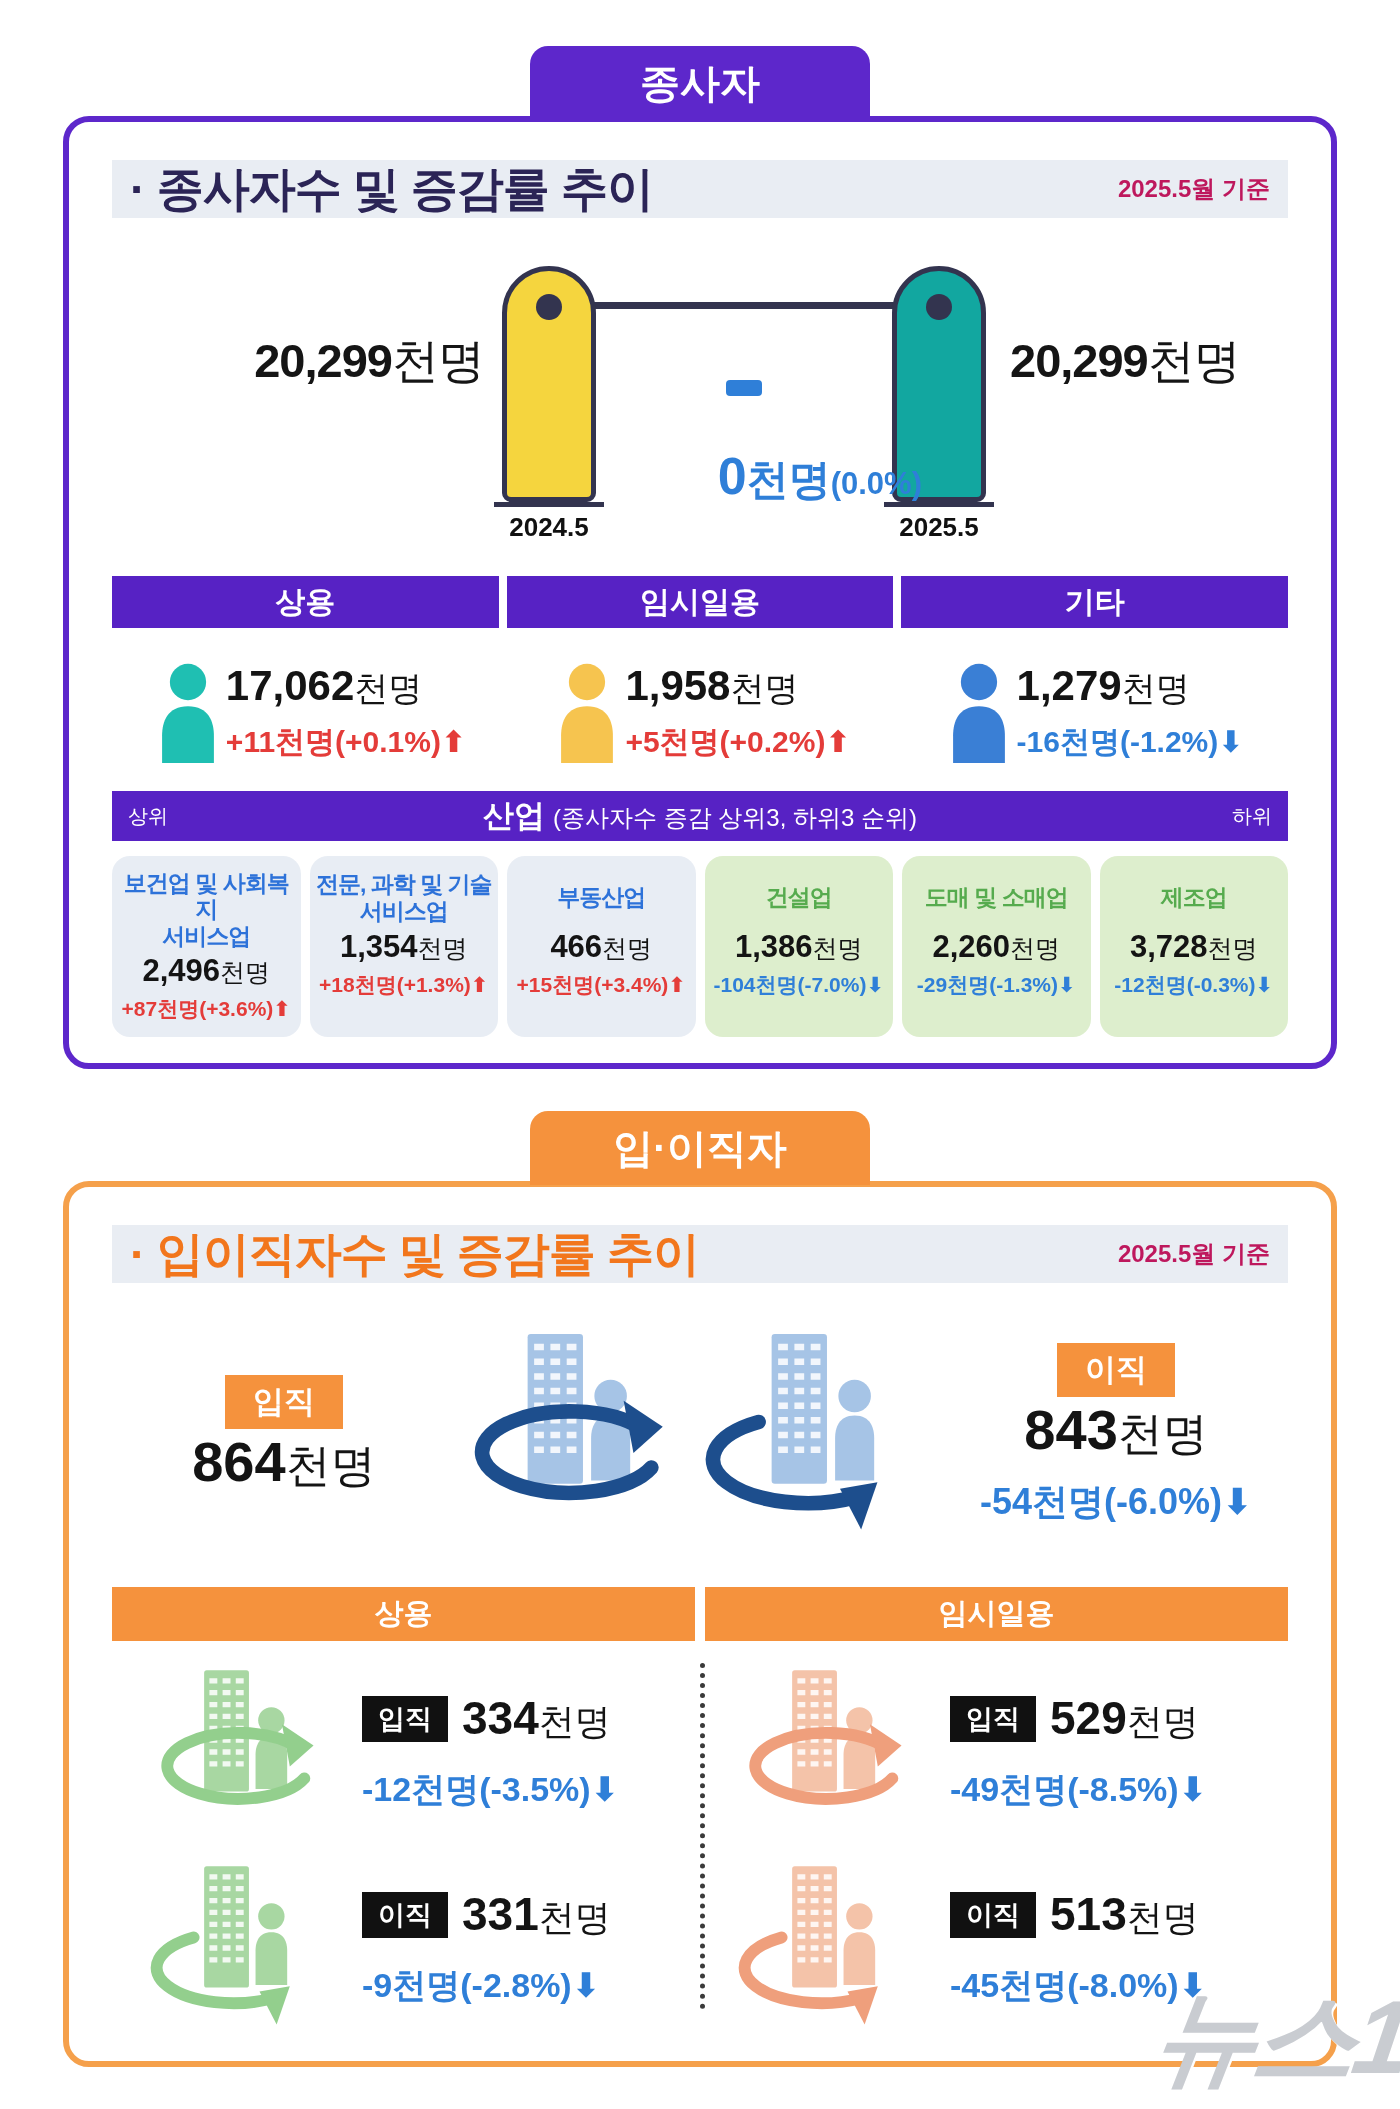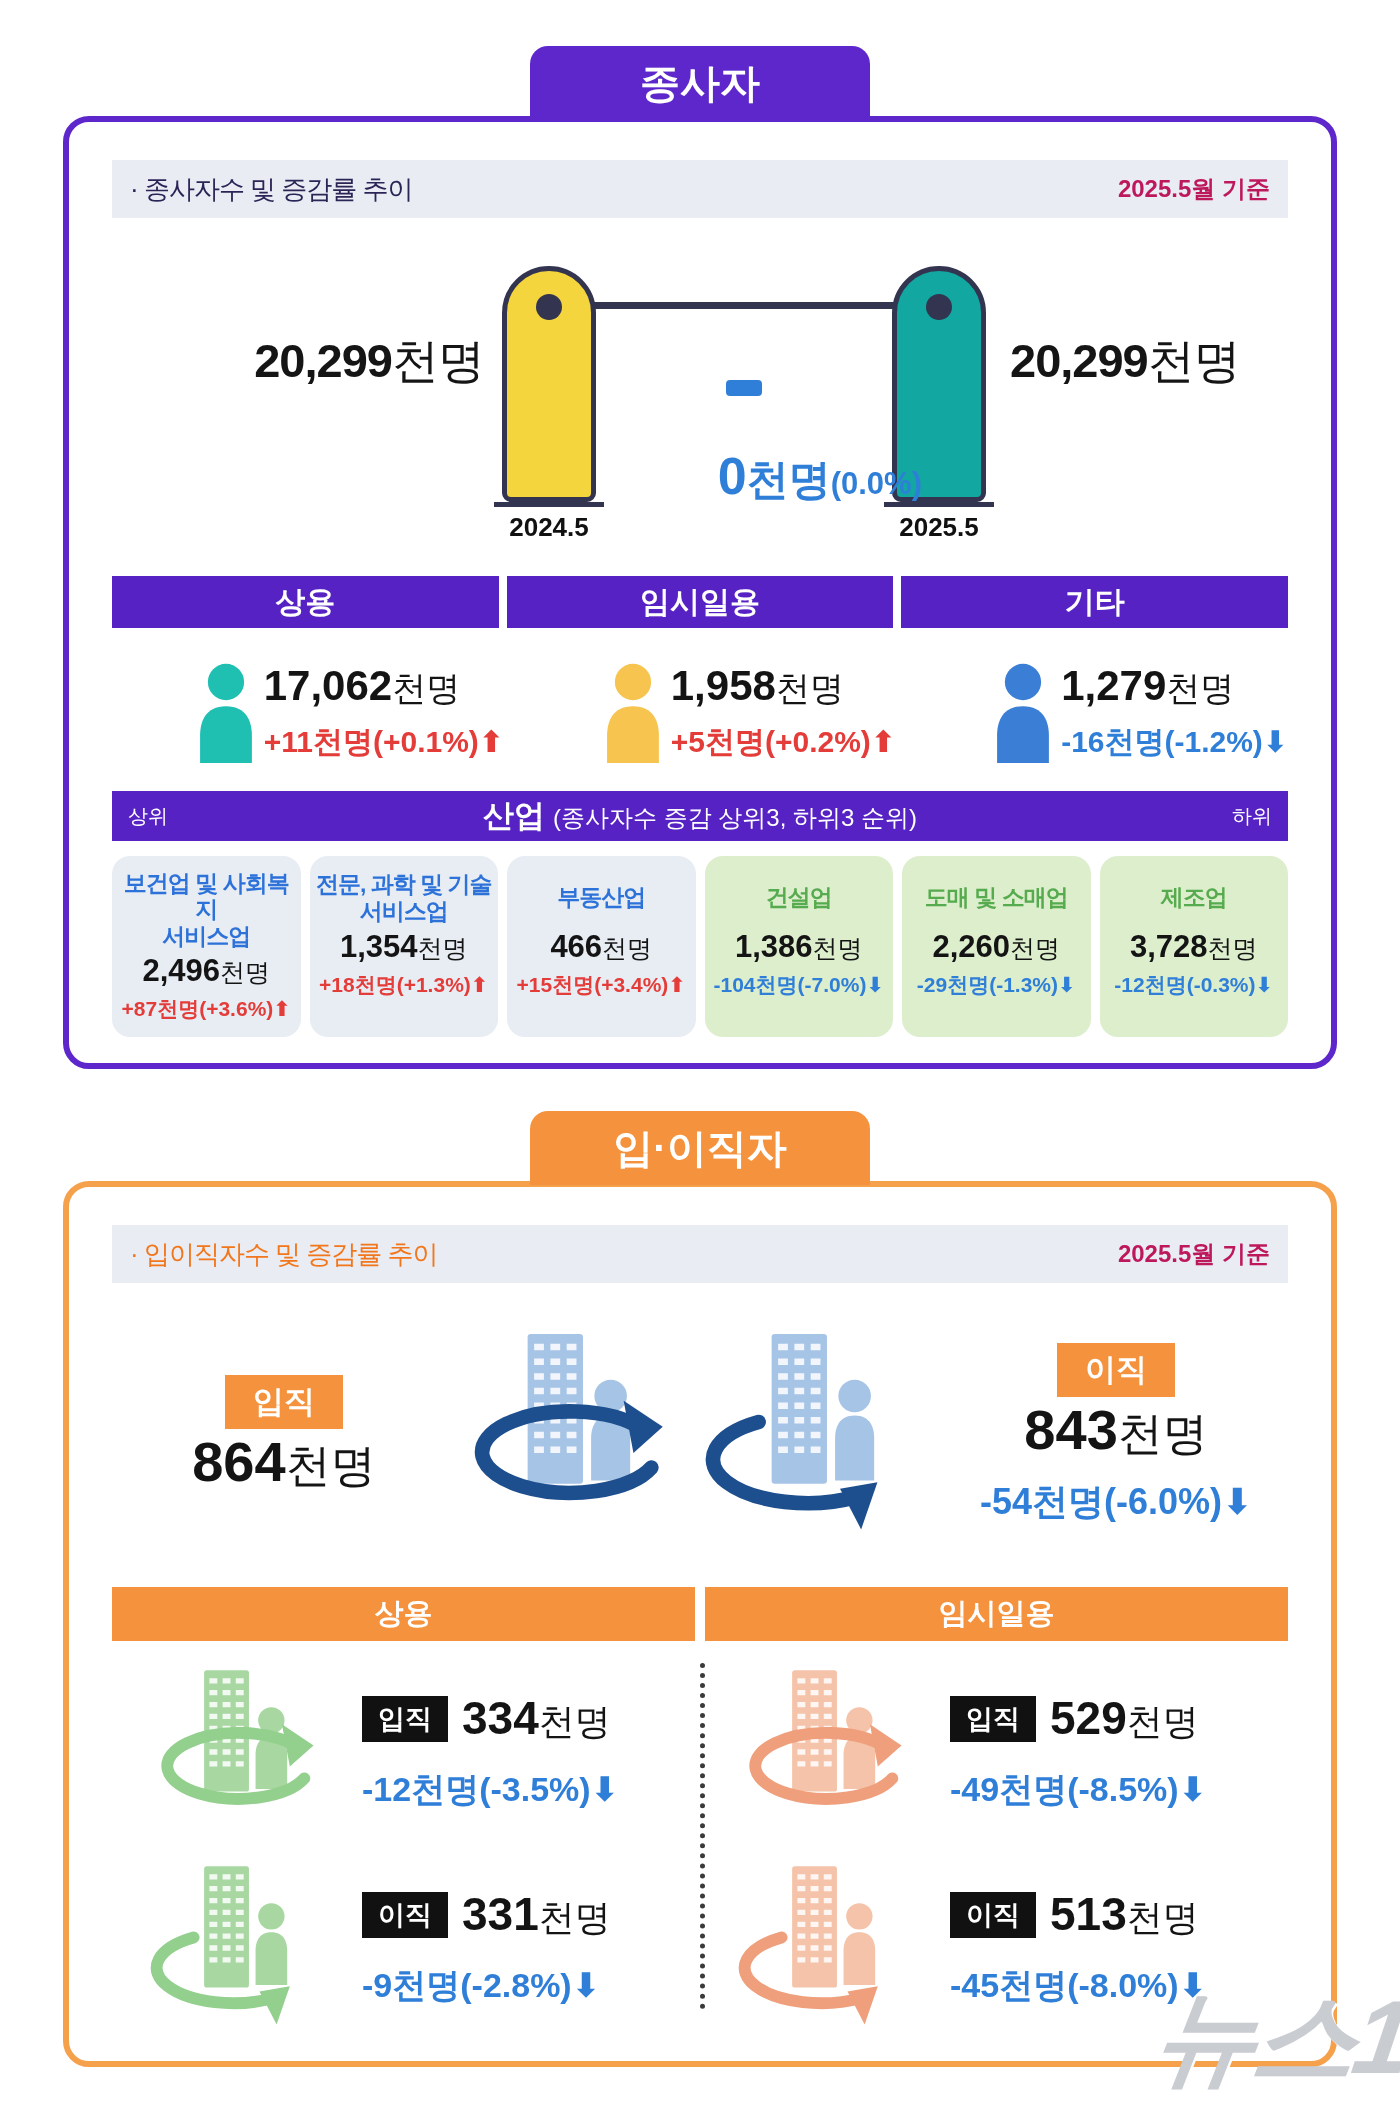--- a/index.html
+++ b/index.html
@@ -11,21 +11,21 @@
   .badge.purple{background:#5d27cb;margin-top:46px;}
   .badge.orange{background:#f5923d;margin-top:42px;}
 
   
   .box{position:relative;margin:-4px 63px 0;border:6px solid;border-radius:26px;background:#fff;padding:38px 43px 26px;box-sizing:border-box;}
   .box.purpleb{border-color:#5d27cb;}
   .box.orangeb{border-color:#f5a04b;}
 
   
   .titlebar{display:flex;align-items:center;justify-content:space-between;background:#e9edf3;height:58px;padding:0 18px;}
-  .titlebar .t{font-size:26px;font-weight:normal;letter-spacing:-1px;}
+  .titlebar .t{font-size:47px;font-weight:bold;letter-spacing:-1px;}
   .t.navy{color:#2b2456}.t.orangetx{color:#f2761c}
   .date{font-size:24px;color:#be185d;font-weight:bold;}
 
   
   .chart{position:relative;height:338px;}
   .connector{position:absolute;left:437px;top:84px;width:390px;height:7px;background:#33344f;}
   .bar{position:absolute;width:94px;height:236px;border:5px solid #33344f;border-radius:52px 52px 10px 10px;box-sizing:border-box;}
   .bar1{left:390px;top:48px;background:#f5d53e;}
   .bar2{left:780px;top:48px;background:#12a7a0;}
   .dot{position:absolute;left:50%;top:23px;transform:translateX(-50%);width:26px;height:26px;border-radius:50%;background:#33344f;}
@@ -38,21 +38,21 @@
   .bv-left{left:0;width:372px;text-align:right;}
   .bv-right{left:898px;width:278px;text-align:left;}
   .minus{position:absolute;left:614px;top:162px;width:36px;height:16px;border-radius:4px;background:#2f7fd8;}
   .diff{position:absolute;left:455px;top:228px;width:355px;text-align:right;color:#2f7fd8;font-weight:bold;}
   .diff .v{font-size:52px}.diff .u{font-size:42px}.diff .p{font-size:31px}
 
   
   .cat-headers{display:flex;gap:8px;margin-top:20px}
   .cat-h{flex:1;height:52px;background:#5722c4;color:#fff;font-size:30px;font-weight:bold;display:flex;align-items:center;justify-content:center}
   .cat-row{display:flex;margin-top:8px}
-  .cat{flex:1;display:flex;align-items:center;justify-content:flex-end;padding:26px 0 16px}
+  .cat{flex:1;display:flex;align-items:center;justify-content:center;padding:26px 0 16px}
   .picon{width:76px;height:100px}
   .c0{--p:#1fbfb2}.c1{--p:#f6c44f}.c2{--p:#3a7fd5}
   .cat .val{font-size:42px;font-weight:bold;color:#141414;white-space:nowrap}
   .cat .val .unit{font-size:34px;font-weight:normal}
   .chg{font-weight:bold;margin-top:10px;font-size:30px;white-space:nowrap}
   .chg.up{color:#e43c39}.chg.down{color:#2f7fd8}
 
   
   .ind-header{margin-top:12px;height:50px;background:#5722c4;color:#fff;display:flex;align-items:center;position:relative;font-size:20px;padding:0 16px;justify-content:space-between}
   .ind-center{position:absolute;left:0;right:0;text-align:center}

